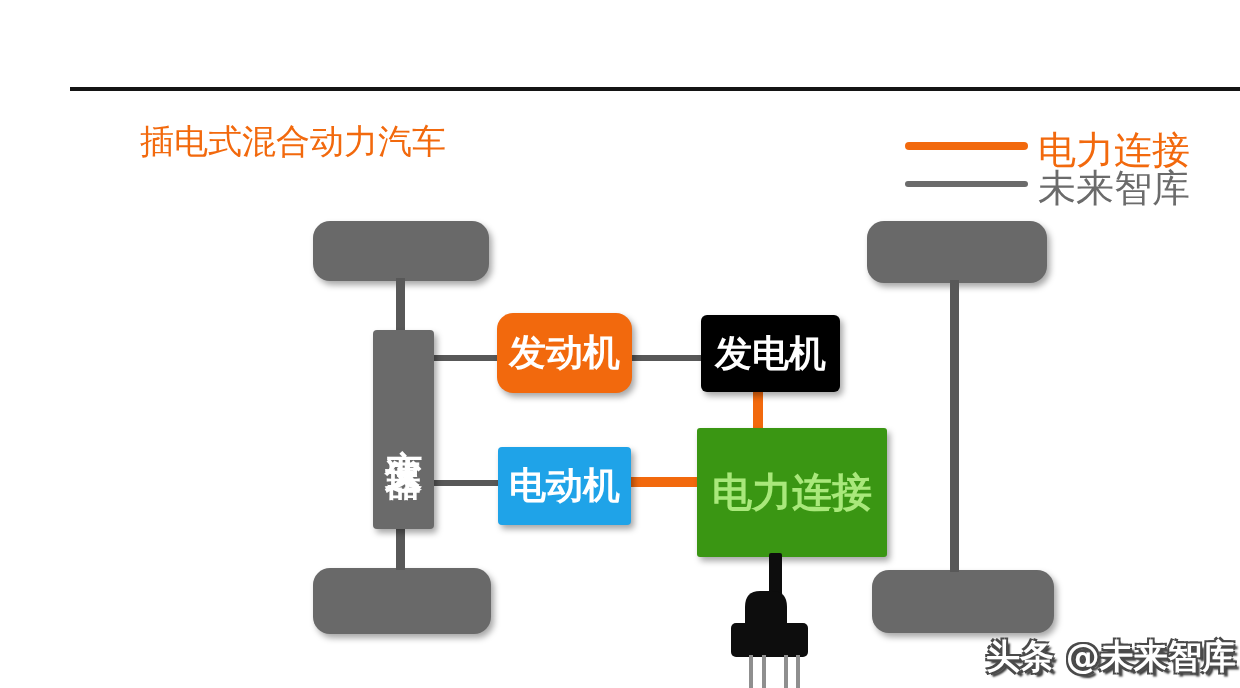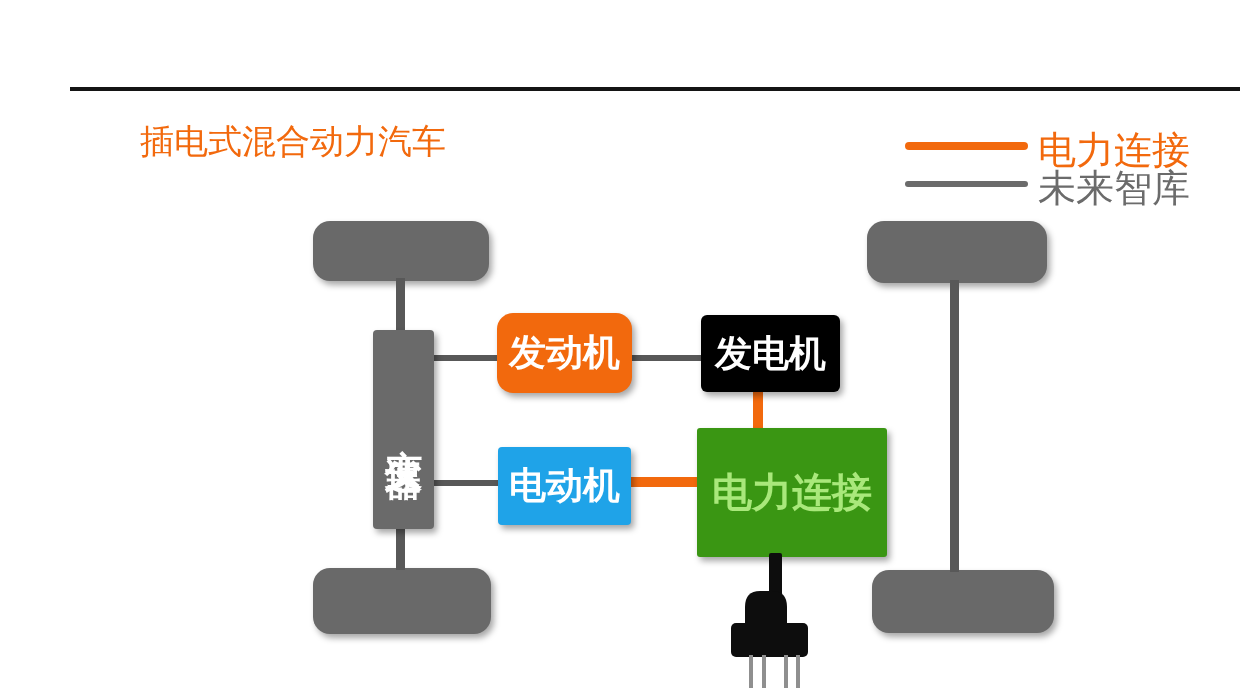--- a/index.html
+++ b/index.html
@@ -119,14 +119,15 @@
     <path d="M20 76 v-22 q0 -16 15 -16 h12 q15 0 15 16 v22 z" fill="#0d0d0d"></path>
 
     <rect x="6" y="70" width="77" height="34" rx="5" fill="#0d0d0d"></rect>
 
     <rect x="24" y="102" width="4" height="33" fill="#8f8f8f"></rect>
     <rect x="37" y="102" width="4" height="33" fill="#8f8f8f"></rect>
     <rect x="59" y="102" width="4" height="33" fill="#8f8f8f"></rect>
     <rect x="71" y="102" width="4" height="33" fill="#8f8f8f"></rect>
   </svg>
 
+  <div class="watermark">头条 @未来智库</div>
 
 </div>
 
 </body></html>

